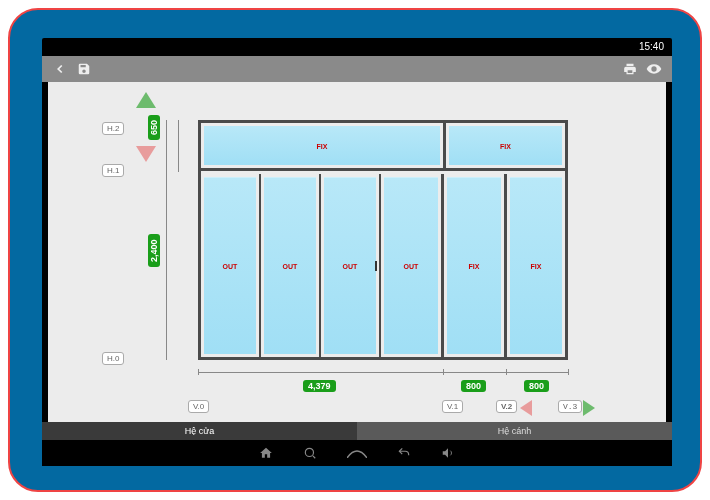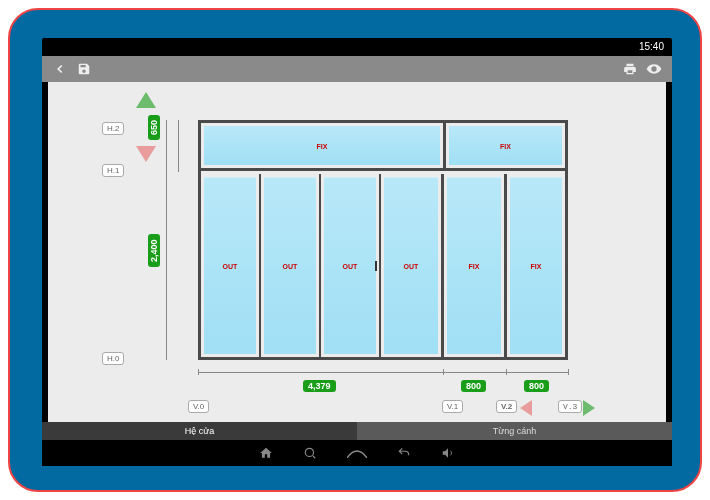--- a/index.html
+++ b/index.html
@@ -160,21 +160,21 @@
         <div class="marker" style="left:510px; top:318px;font-family:Liberation Mono, monospace;">V.3</div>
 
         <div class="arrow-left" style="left:472px; top:318px;"></div>
         <div class="arrow-right" style="left:535px; top:318px;"></div>
 
       </div>
     </div>
 
     <div class="navbar">
       <div class="tab active">Hệ cửa</div>
-      <div class="tab">Từng cánh</div>
+      <div class="tab">Hệ cánh</div>
     </div>
 
     <div class="sysbar">
       <div class="icon">
           <svg width="14" height="14" viewBox="0 0 24 24" fill="#888">
             <path d="M10 20v-6h4v6h5v-8h3L12 3 2 12h3v8z"></path>
           </svg>
         </div>
       <div class="icon">
           <svg width="14" height="14" viewBox="0 0 24 24" fill="none" stroke="#888" stroke-width="2">

